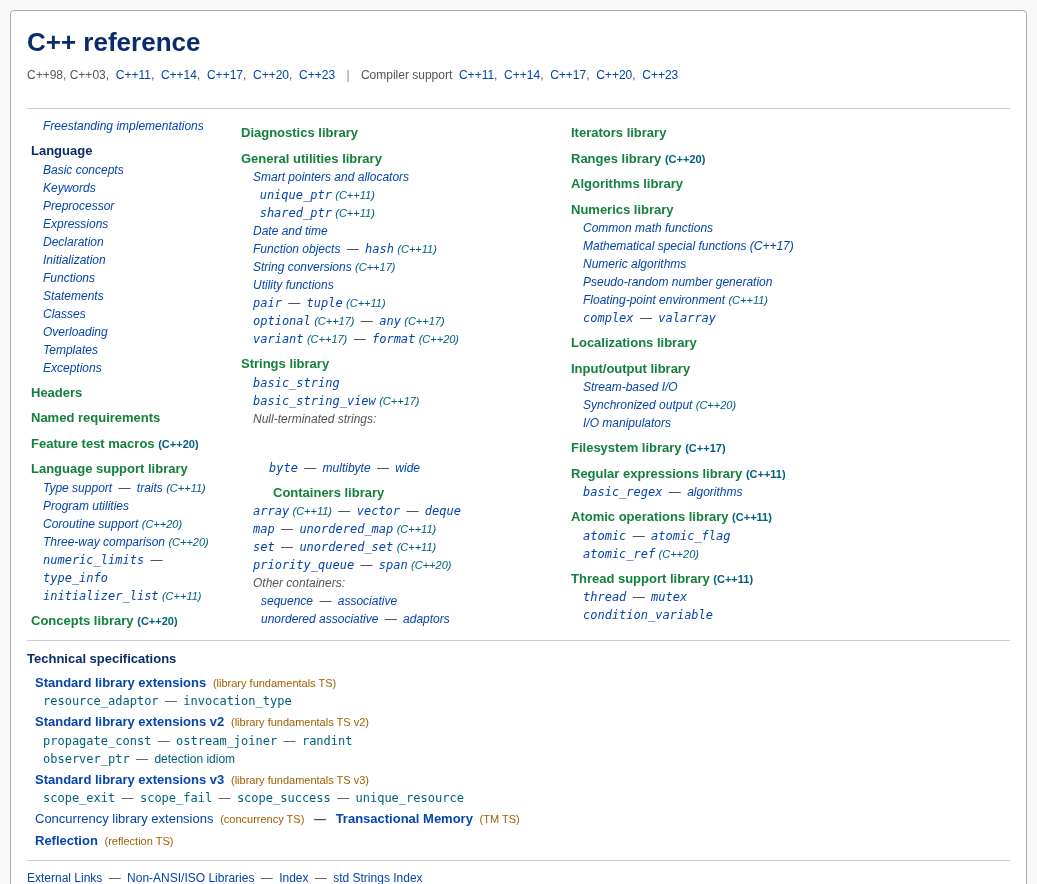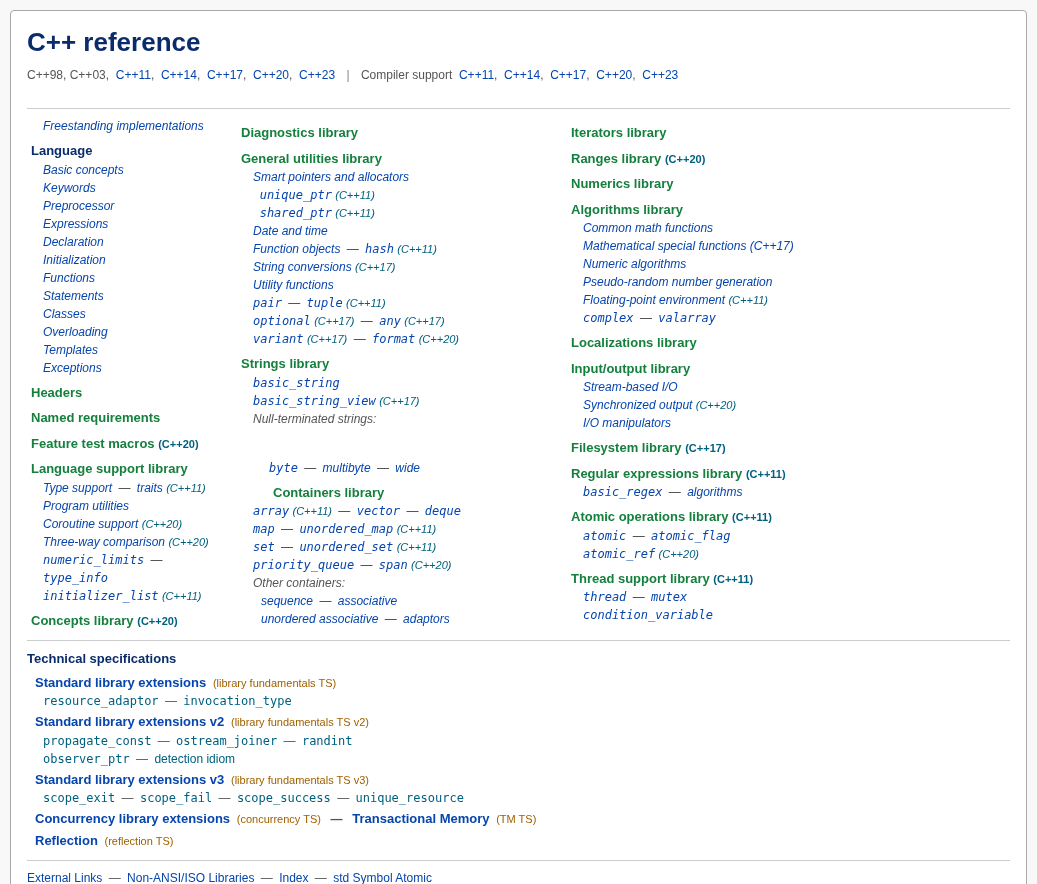--- a/index.html
+++ b/index.html
@@ -225,22 +225,22 @@
         <span class="col-entry" style="padding-left:20px;">
           <a href="#" class="link-teal">unordered associative</a> <span class="dash">—</span> <a href="#" class="link-teal">adaptors</a>
         </span>
       </div>
 
       <div class="col">
         <span class="col-title"><a href="#" class="link-bold-teal" style="text-decoration:none;">Iterators library</a></span>
         <span class="col-title">
           <a href="#" class="link-bold-teal" style="text-decoration:none;">Ranges library</a> <span class="cpp-ver">(C++20)</span>
         </span>
+        <span class="col-title"><a href="#" class="link-bold-teal" style="text-decoration:none;">Algorithms library</a></span>
         <span class="col-title"><a href="#" class="link-bold-teal" style="text-decoration:none;">Numerics library</a></span>
-        <span class="col-title"><a href="#" class="link-bold-teal" style="text-decoration:none;">Algorithms library</a></span>
         <span class="col-entry"><a href="#" class="link-teal">Common math functions</a></span>
         <span class="col-entry"><a href="#" class="link-teal">Mathematical special functions (C++17)</a></span>
         <span class="col-entry"><a href="#" class="link-teal">Numeric algorithms</a></span>
         <span class="col-entry"><a href="#" class="link-teal">Pseudo-random number generation</a></span>
         <span class="col-entry">
           <a href="#" class="link-teal">Floating-point environment</a> <span class="cpp-ver">(C++11)</span>
         </span>
         <span class="col-entry">
           <a href="#" class="link-teal mono">complex</a> <span class="dash">—</span> <a href="#" class="link-teal mono">valarray</a>
         </span>
@@ -307,36 +307,36 @@
       <div style="margin-top:2px;">
         <span style="padding-left:8px; font-size:12px;">
           <a href="#" class="link-bold-blue" style="font-weight:bold;">Standard library extensions v3</a>
           &nbsp;<span class="ts-tag" style="color:#a06000; font-size:11px;">(library fundamentals TS v3)</span>
         </span>
         <span style="display:block; padding-left:16px; font-size:12px; color:#555;">
           <a href="#" class="link-teal mono">scope_exit</a> <span class="dash">—</span> <a href="#" class="link-teal mono">scope_fail</a> <span class="dash">—</span> <a href="#" class="link-teal mono">scope_success</a> <span class="dash">—</span> <a href="#" class="link-teal mono">unique_resource</a>
         </span>
       </div>
       <div style="margin-top:2px; padding-left:8px; font-size:12px;">
-        <a href="#" class="link-bold-blue" style="font-weight:bold;">Concurrency library extensions</a>
+        <a href="#" class="link-bold-blue" style="font-weight:normal;">Concurrency library extensions</a>
         &nbsp;<span class="ts-tag" style="color:#a06000; font-size:11px;">(concurrency TS)</span>
         &nbsp;<span class="dash" style="font-weight:bold;">—</span>&nbsp;
         <a href="#" class="link-bold-blue" style="font-weight:bold;">Transactional Memory</a>
         &nbsp;<span class="ts-tag" style="color:#a06000; font-size:11px;">(TM TS)</span>
       </div>
       <div style="margin-top:2px; padding-left:8px; font-size:12px;">
         <a href="#" class="link-bold-blue" style="font-weight:bold;">Reflection</a>
         &nbsp;<span class="ts-tag" style="color:#a06000; font-size:11px;">(reflection TS)</span>
       </div>
     </div>
 
     <div class="footer-links">
       <a href="#">External Links</a>
       <span class="dash">—</span>
       <a href="#">Non-ANSI/ISO Libraries</a>
       <span class="dash">—</span>
       <a href="#">Index</a>
       <span class="dash">—</span>
-      <a href="#">std Symbol Atomic</a>
+      <a href="#">std Strings Index</a>
     </div>
   </div>
 
 </div>
 
 </body></html>

